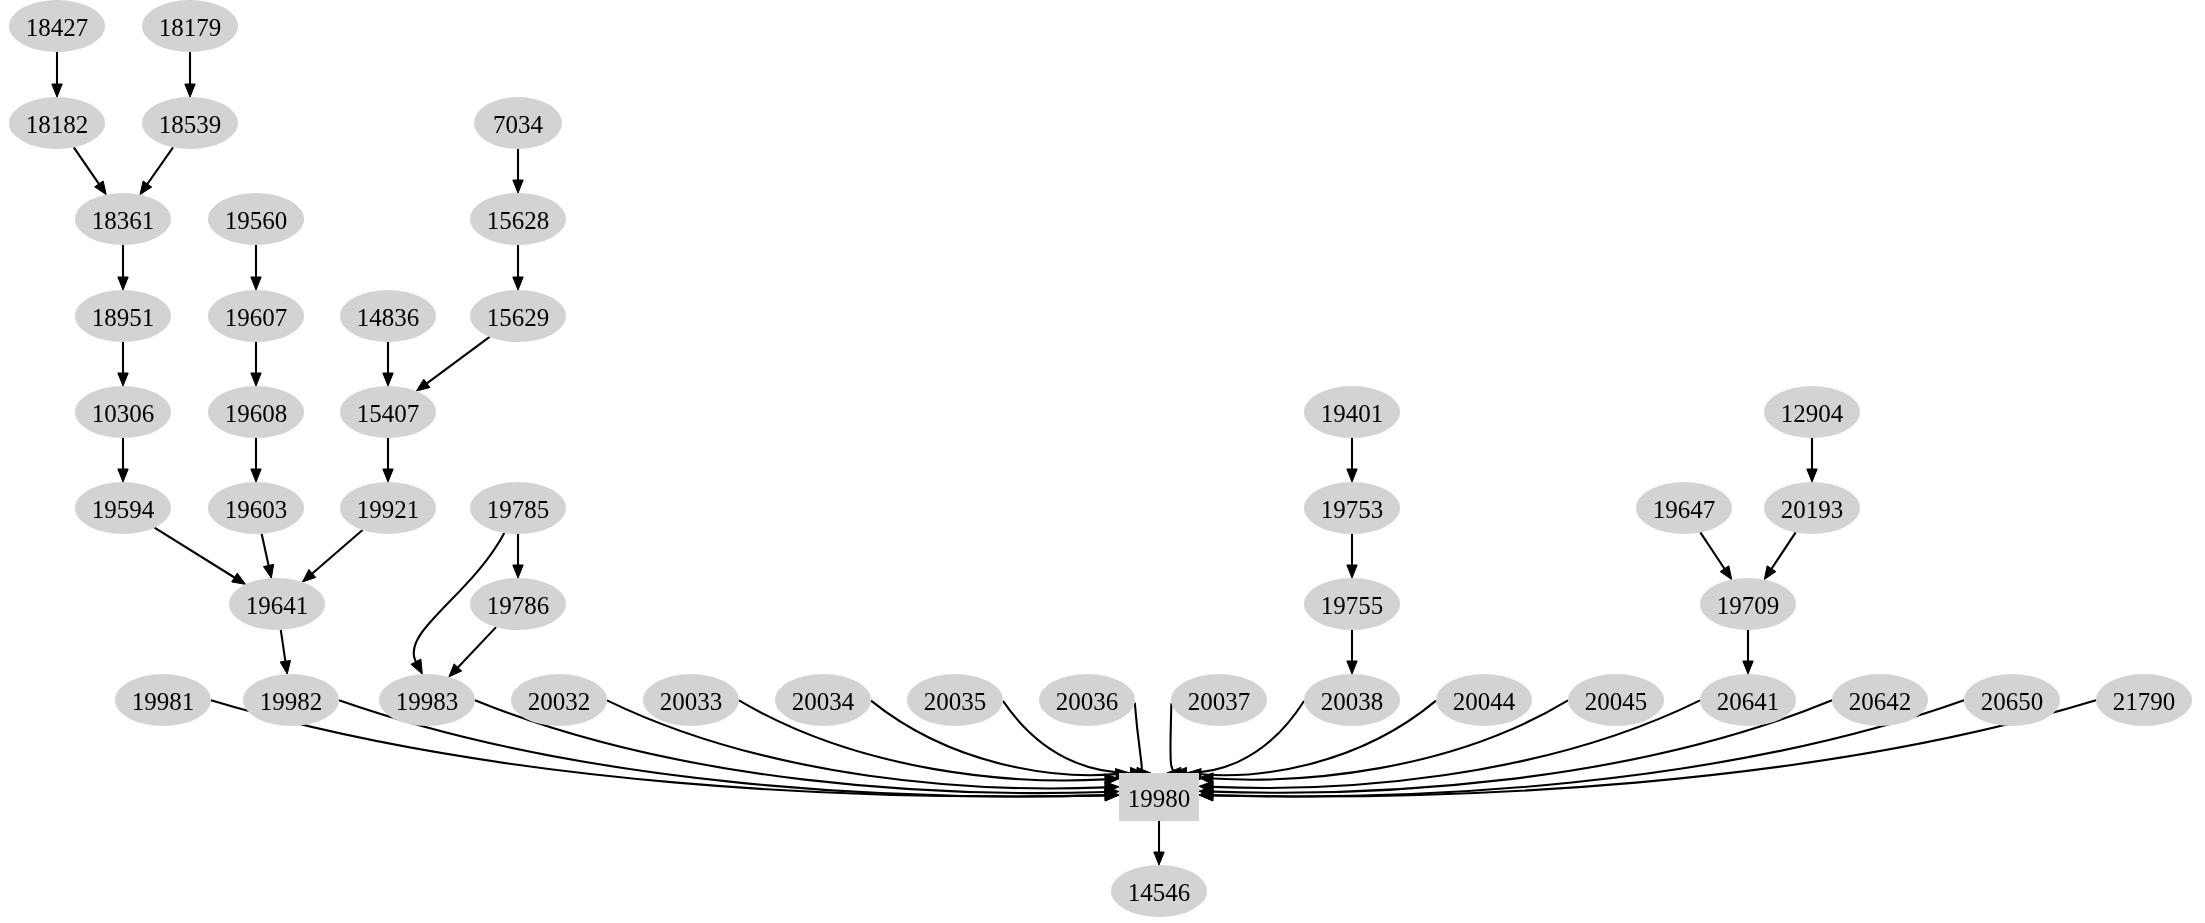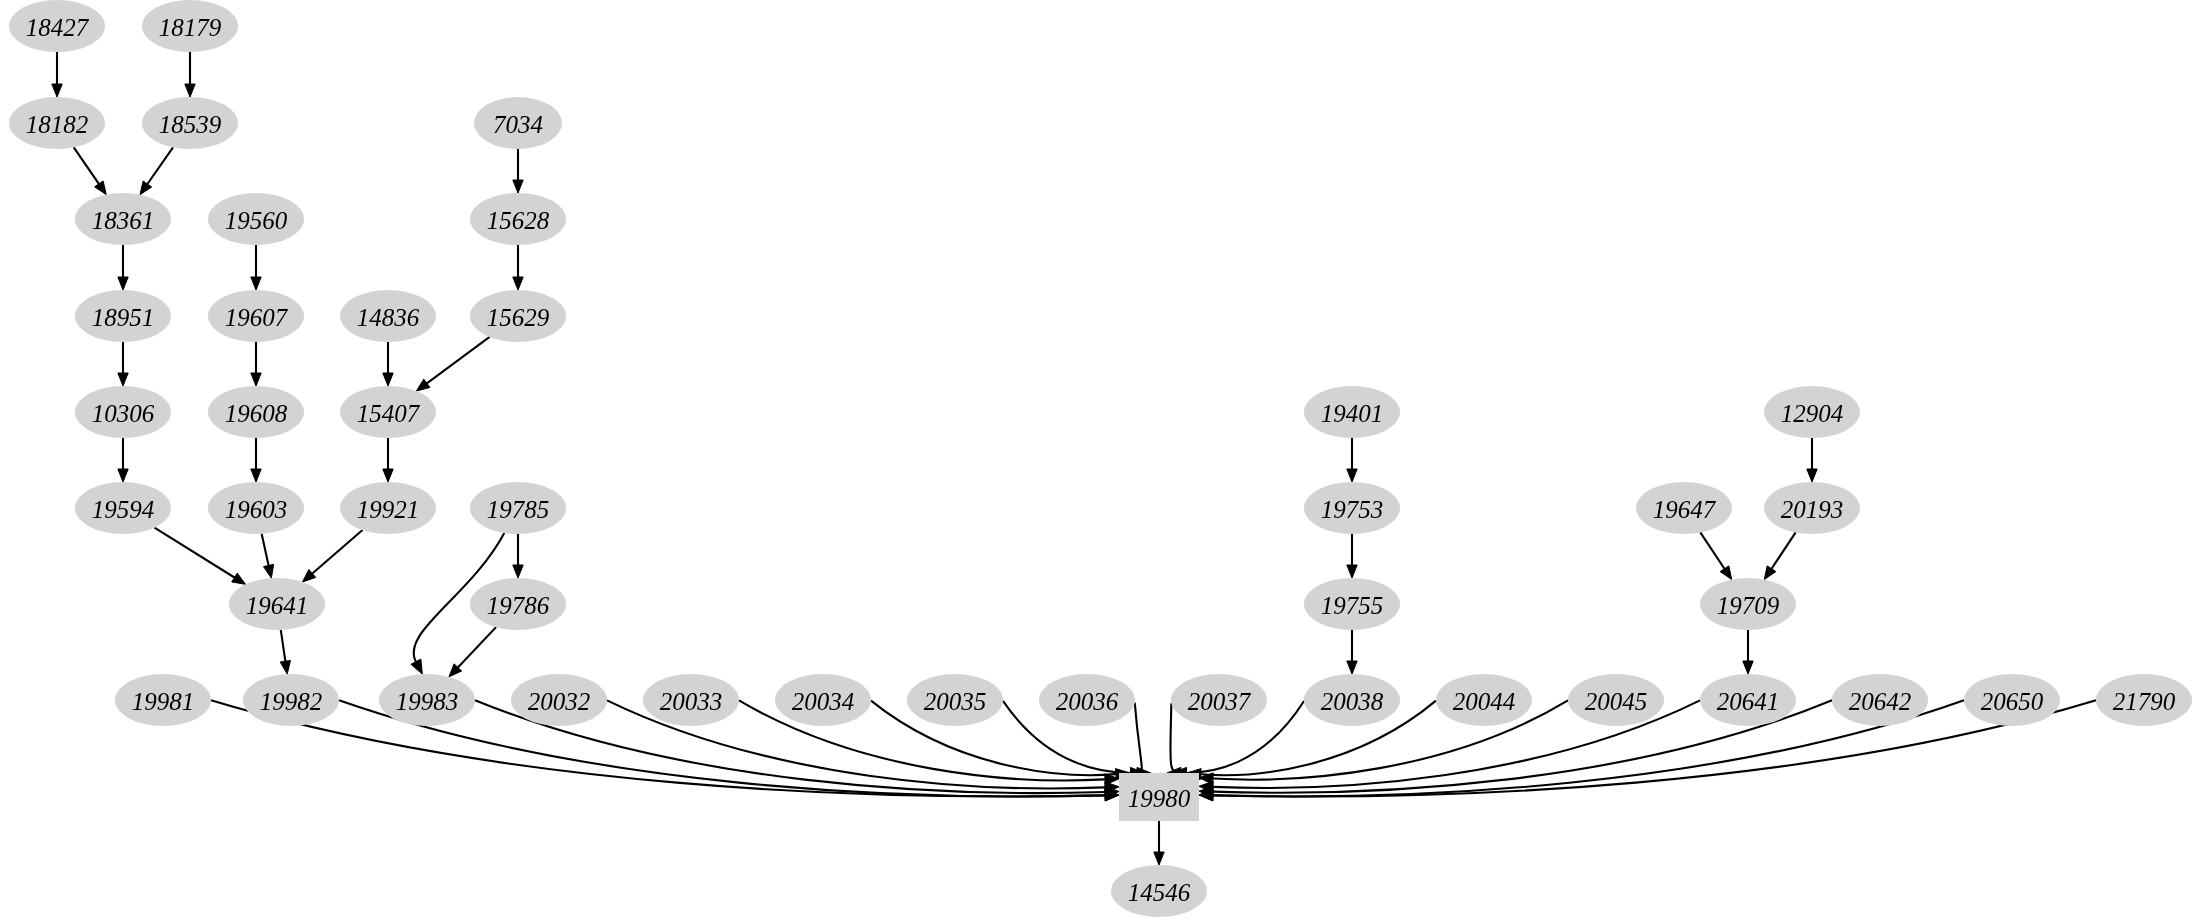--- a/index.html
+++ b/index.html
@@ -9,21 +9,20 @@
   }
   body {
     font-family: "Liberation Serif", "DejaVu Serif", serif;
   }
   #graph-canvas {
     position: relative;
     width: 2205px;
     height: 923px;
     background: #ffffff;
     overflow: hidden;
-    font-style: italic;
   }
   svg#graph-svg {
     position: absolute;
     left: 0;
     top: 0;
     width: 2205px;
     height: 923px;
     display: block;
   }
   .node-shape {

